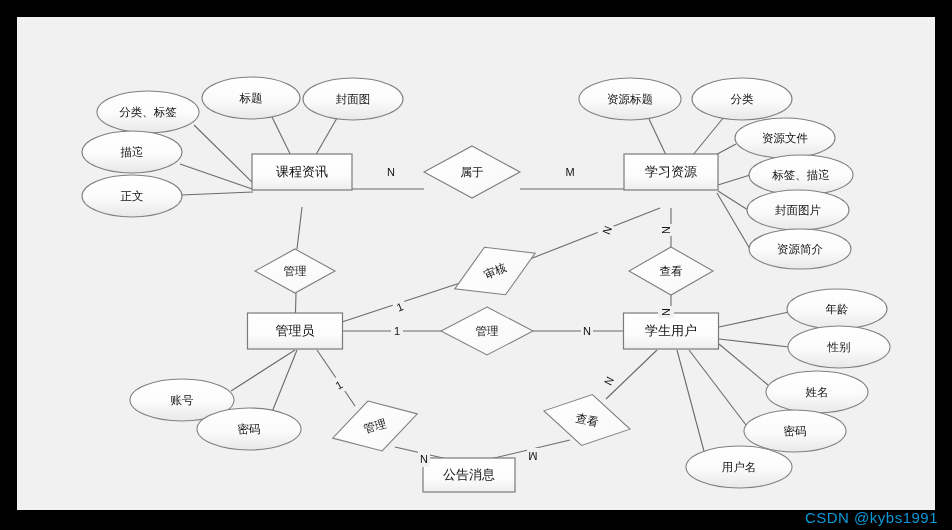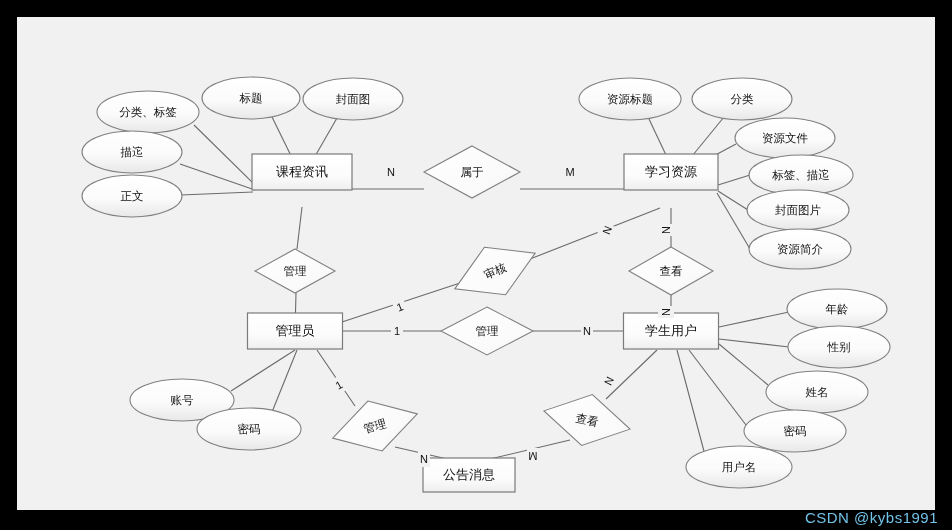--- a/index.html
+++ b/index.html
@@ -68,21 +68,21 @@
     fill: #111111;
     text-anchor: middle;
     dominant-baseline: middle;
   }
   .watermark {
     position: absolute;
     right: 14px;
     bottom: 4px;
     font-family: "Liberation Sans", "DejaVu Sans", sans-serif;
     font-size: 15px;
-    color: #7dd3fc;
+    color: #0ea5e9;
     letter-spacing: 0.5px;
     white-space: nowrap;
     opacity: 0.92;
   }
 </style>
 </head>
 <body>
 
 <div id="frame">
 

